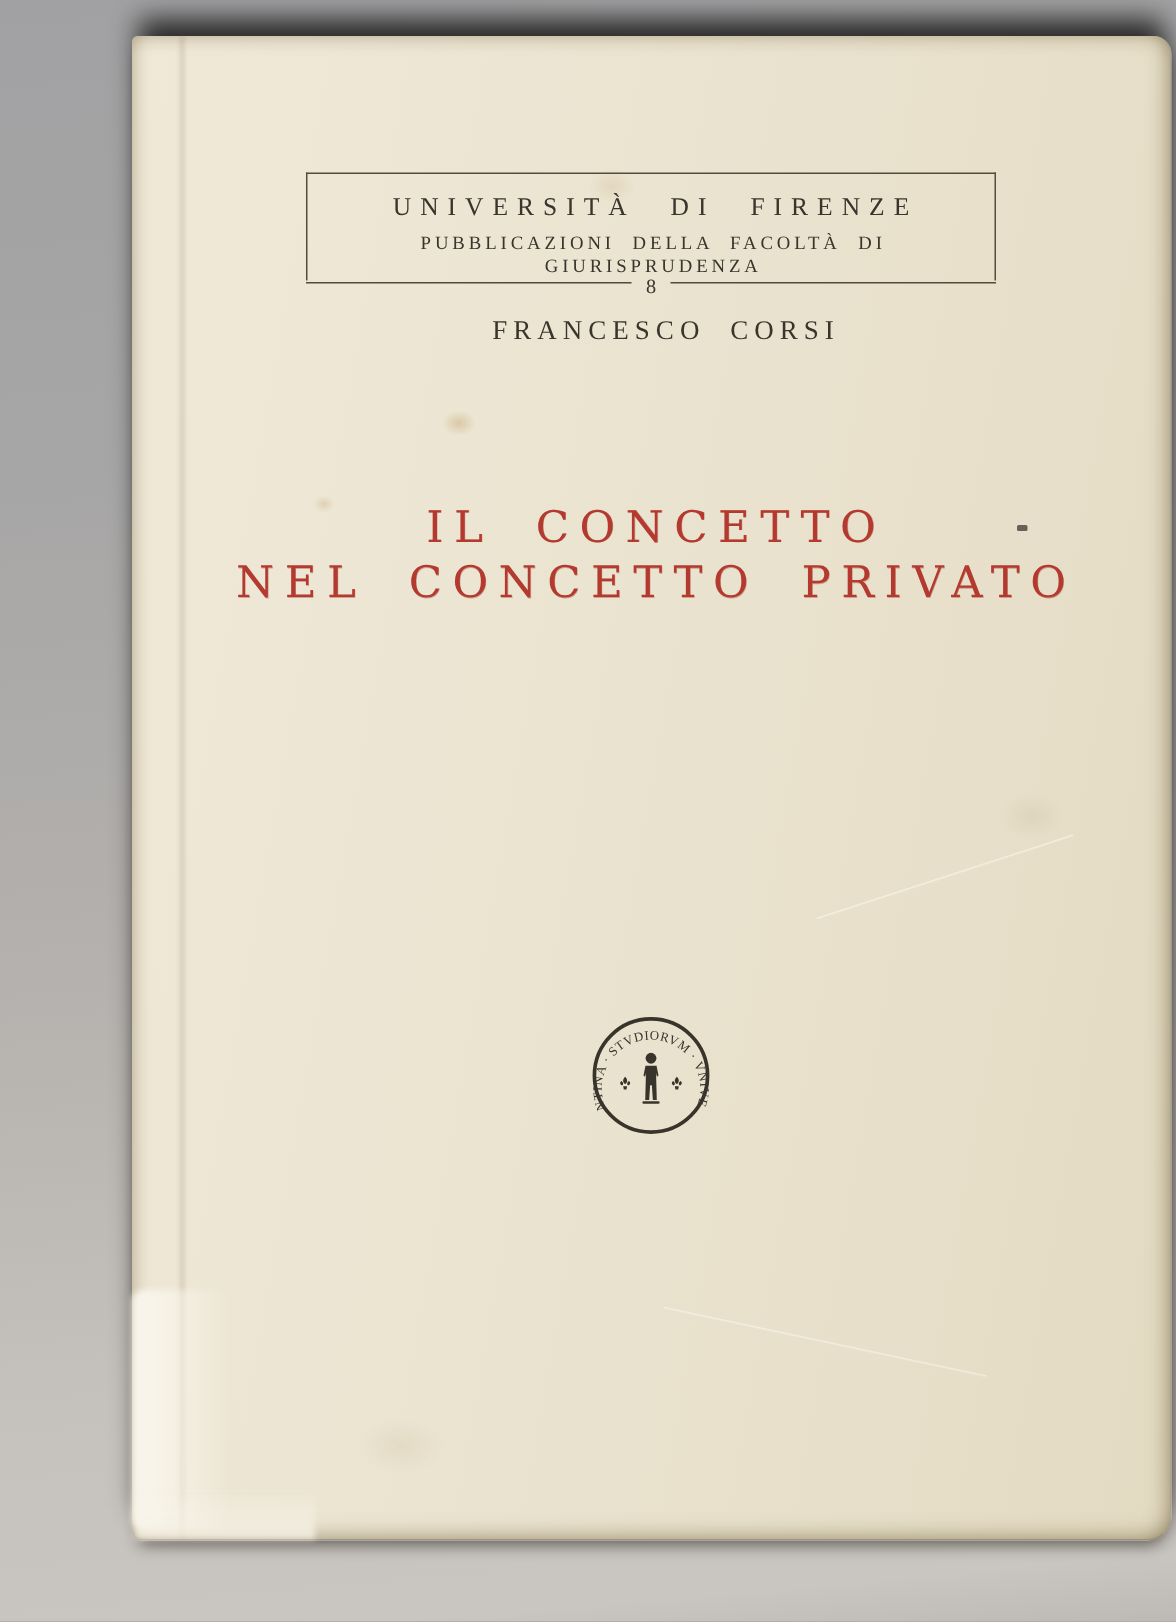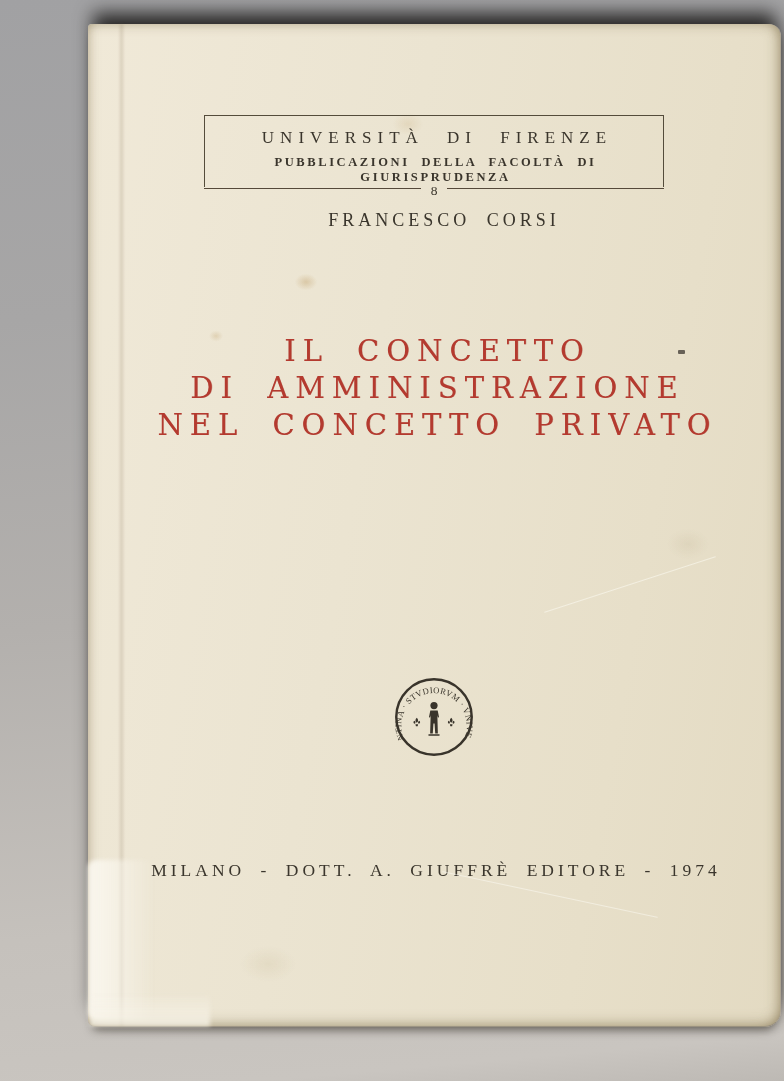--- a/index.html
+++ b/index.html
@@ -39,21 +39,21 @@
     width:460px;height:72px;box-sizing:border-box;
     border:1px solid #544c3b;border-bottom:none;
     text-align:center;
   }
   .uni-line{
     margin-top:12px;font-size:17px;letter-spacing:6px;word-spacing:13px;
     padding-left:6px;color:#3a352c;
   }
   .pub-line{
     margin-top:7px;font-size:12.5px;letter-spacing:2.6px;word-spacing:6px;
-    padding-left:3px;color:#3a352c;font-weight:bold;
+    padding-left:3px;color:#3a352c;
   }
   .series-rule-row{
     position:absolute;left:-1px;right:-1px;bottom:-8px;
     display:flex;align-items:center;gap:10px;
   }
   .rule{flex:1;height:1px;background:#55493a;}
   .series-number{font-size:13.5px;color:#3a352c;line-height:1;transform:translateY(2px);}
   .author{
     position:absolute;top:186px;left:0;right:0;text-align:center;
     font-size:18px;letter-spacing:4px;word-spacing:8px;padding-left:20px;color:#3a352c;
@@ -114,21 +114,20 @@
         <span class="rule"></span>
         <span class="series-number">8</span>
         <span class="rule"></span>
       </div>
     </div>
 
     <div class="author">FRANCESCO CORSI</div>
 
     <div class="title">
       <div>IL CONCETTO</div>
-      <div>DI AMMINISTRAZIONE</div>
       <div>NEL CONCETTO PRIVATO</div>
     </div>
 
     <div class="seal">
       <svg width="82" height="82" viewBox="0 0 100 100" aria-hidden="true">
         <defs>
           <path id="sealArc" d="M 13,76 A 40,40 0 1 1 87,76" fill="none"></path>
         </defs>
         <circle cx="50" cy="50" r="46" fill="none" stroke="#39342b" stroke-width="3"></circle>
         <text font-family="Liberation Serif, DejaVu Serif, serif" font-size="10.5" fill="#39342b" letter-spacing="0.5">
@@ -141,21 +140,20 @@
           <rect x="43" y="71" width="14" height="2" rx="1"></rect>
         </g>
 
         <g fill="#39342b">
           <path transform="translate(29,56)" d="M0 -5 C2.2 -2.8 2.2 -0.5 0 1 C-2.2 -0.5 -2.2 -2.8 0 -5 M-3 -1.5 C-1.2 -0.2 -1.2 1.5 -2.6 2.2 C-4.4 1.4 -4.6 -0.6 -3 -1.5 M3 -1.5 C4.6 -0.6 4.4 1.4 2.6 2.2 C1.2 1.5 1.2 -0.2 3 -1.5 M-1.6 2.8 h3.2 l-0.5 2.6 h-2.2 z"></path>
           <path transform="translate(71,56)" d="M0 -5 C2.2 -2.8 2.2 -0.5 0 1 C-2.2 -0.5 -2.2 -2.8 0 -5 M-3 -1.5 C-1.2 -0.2 -1.2 1.5 -2.6 2.2 C-4.4 1.4 -4.6 -0.6 -3 -1.5 M3 -1.5 C4.6 -0.6 4.4 1.4 2.6 2.2 C1.2 1.5 1.2 -0.2 3 -1.5 M-1.6 2.8 h3.2 l-0.5 2.6 h-2.2 z"></path>
         </g>
       </svg>
     </div>
 
-    <div class="imprint">MILANO - DOTT. A. GIUFFRÈ EDITORE - 1974</div>
 
     <div class="crease"></div>
     <div class="wear-patch"></div>
     <div class="wear-corner"></div>
     <div class="speck"></div>
     <div class="scratch"></div>
     <div class="scratch2"></div>
   </div>
 </div>
 

